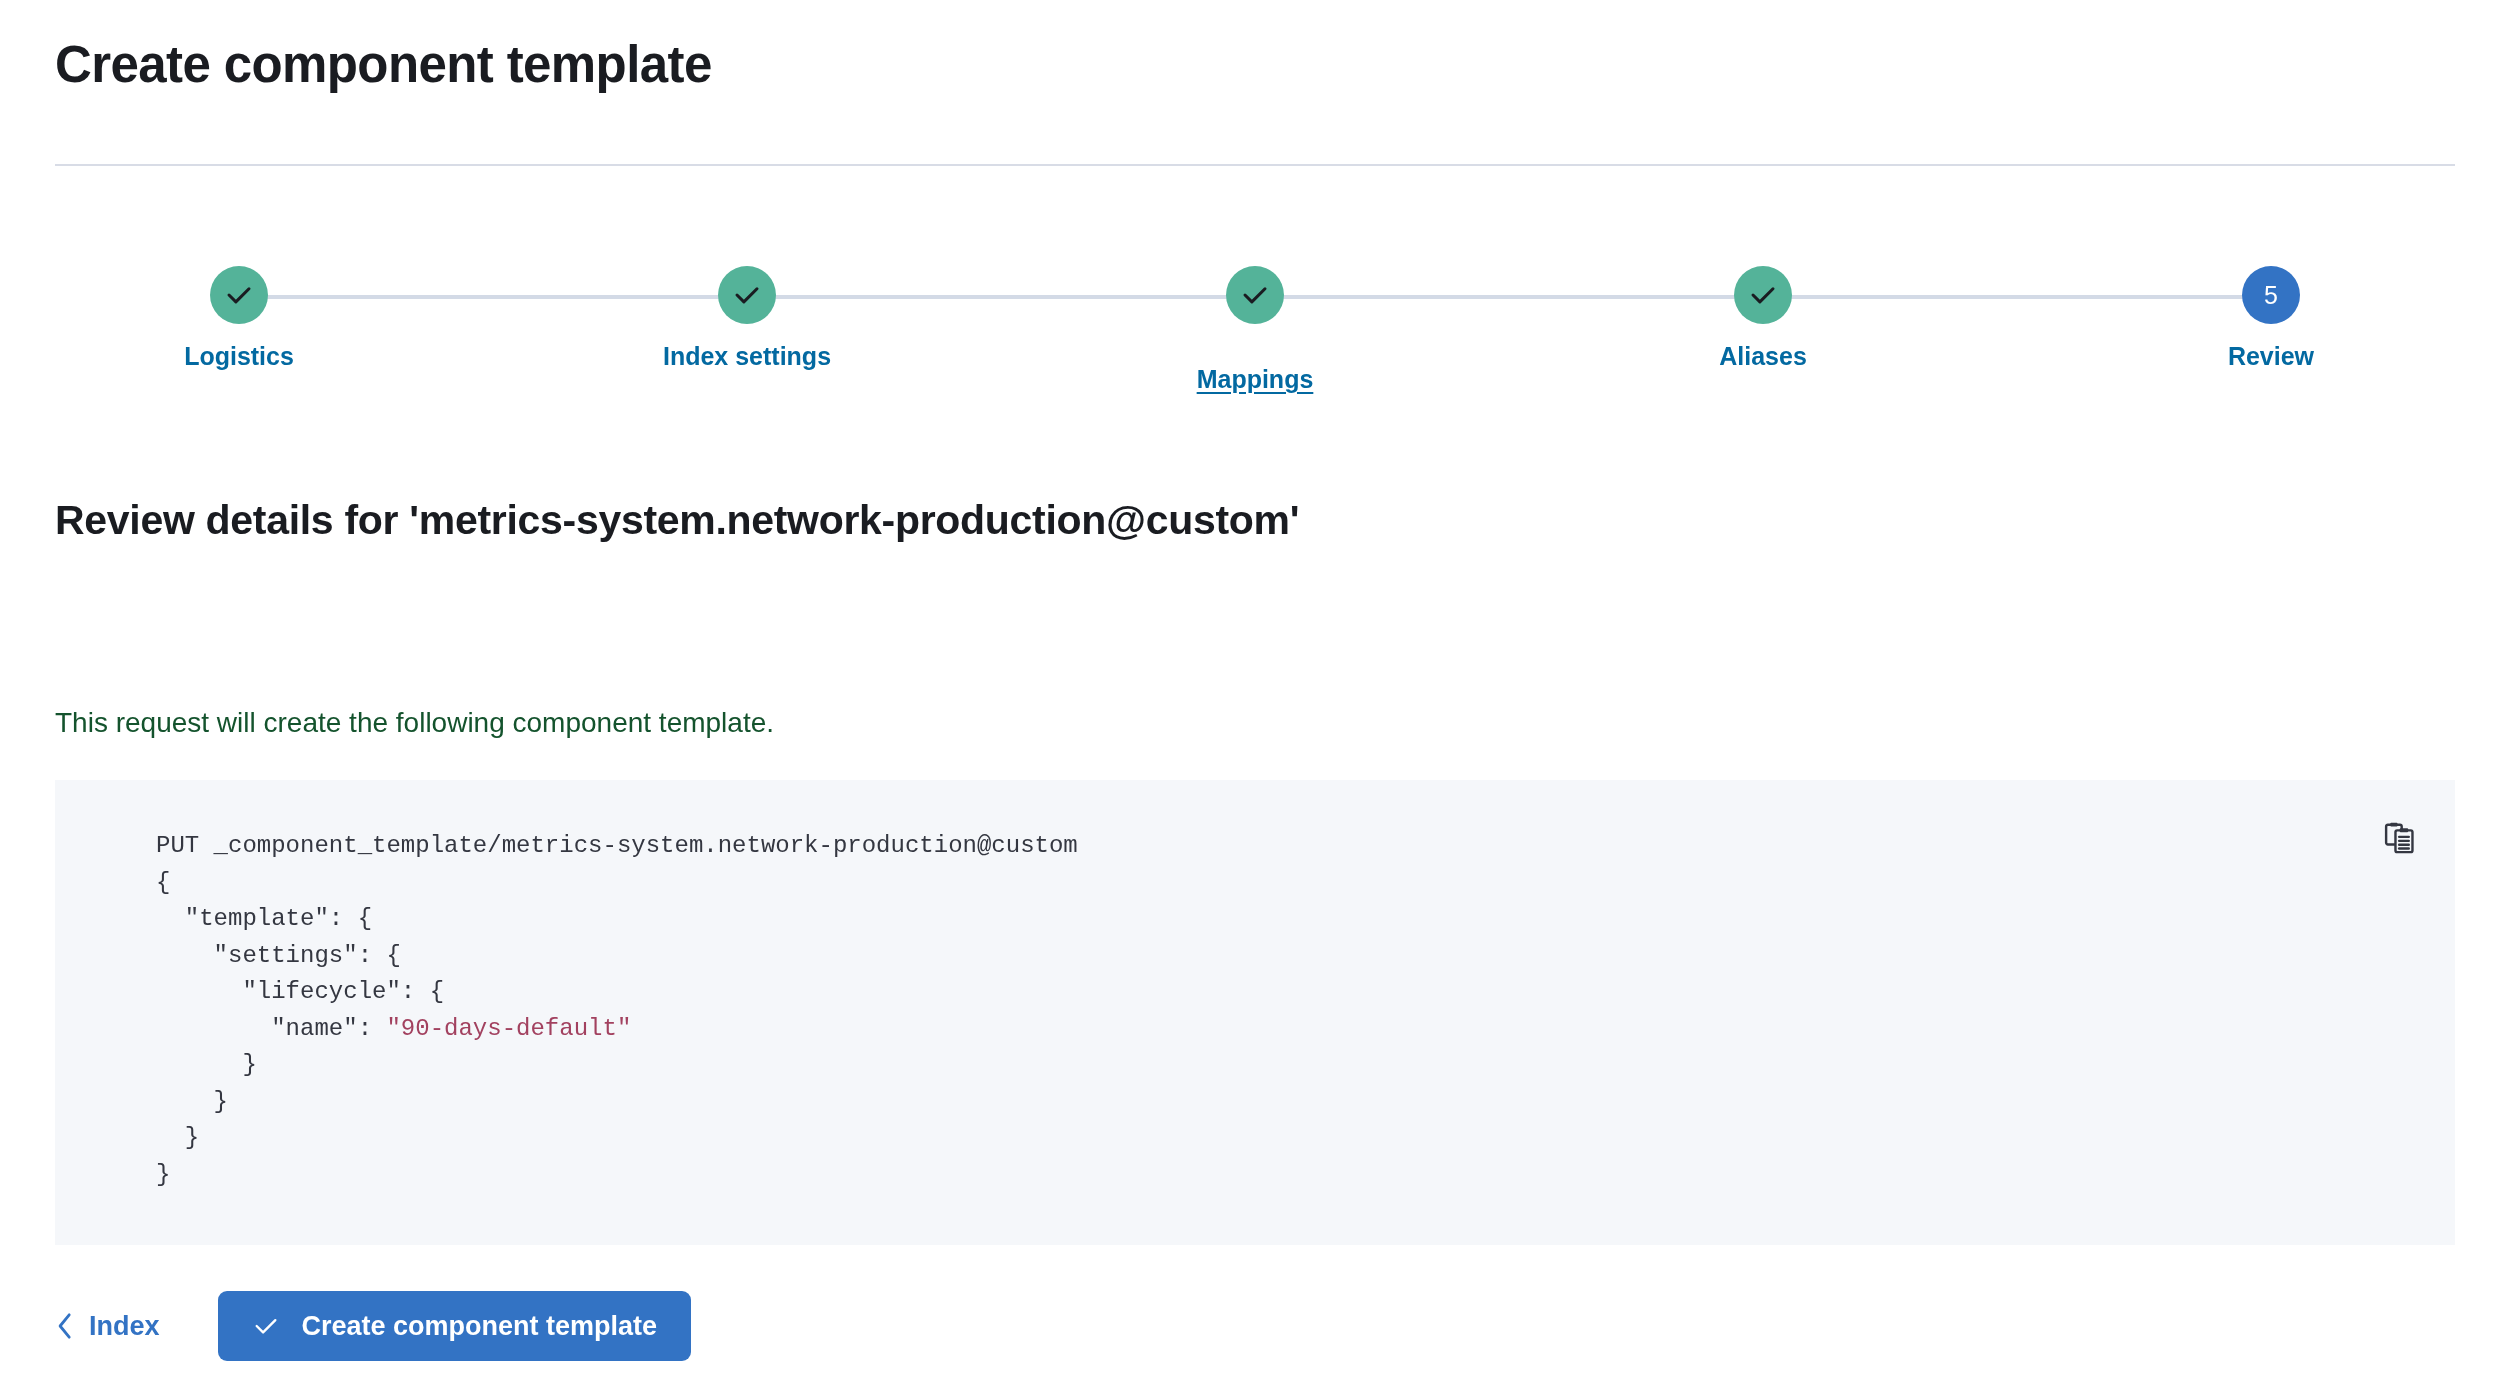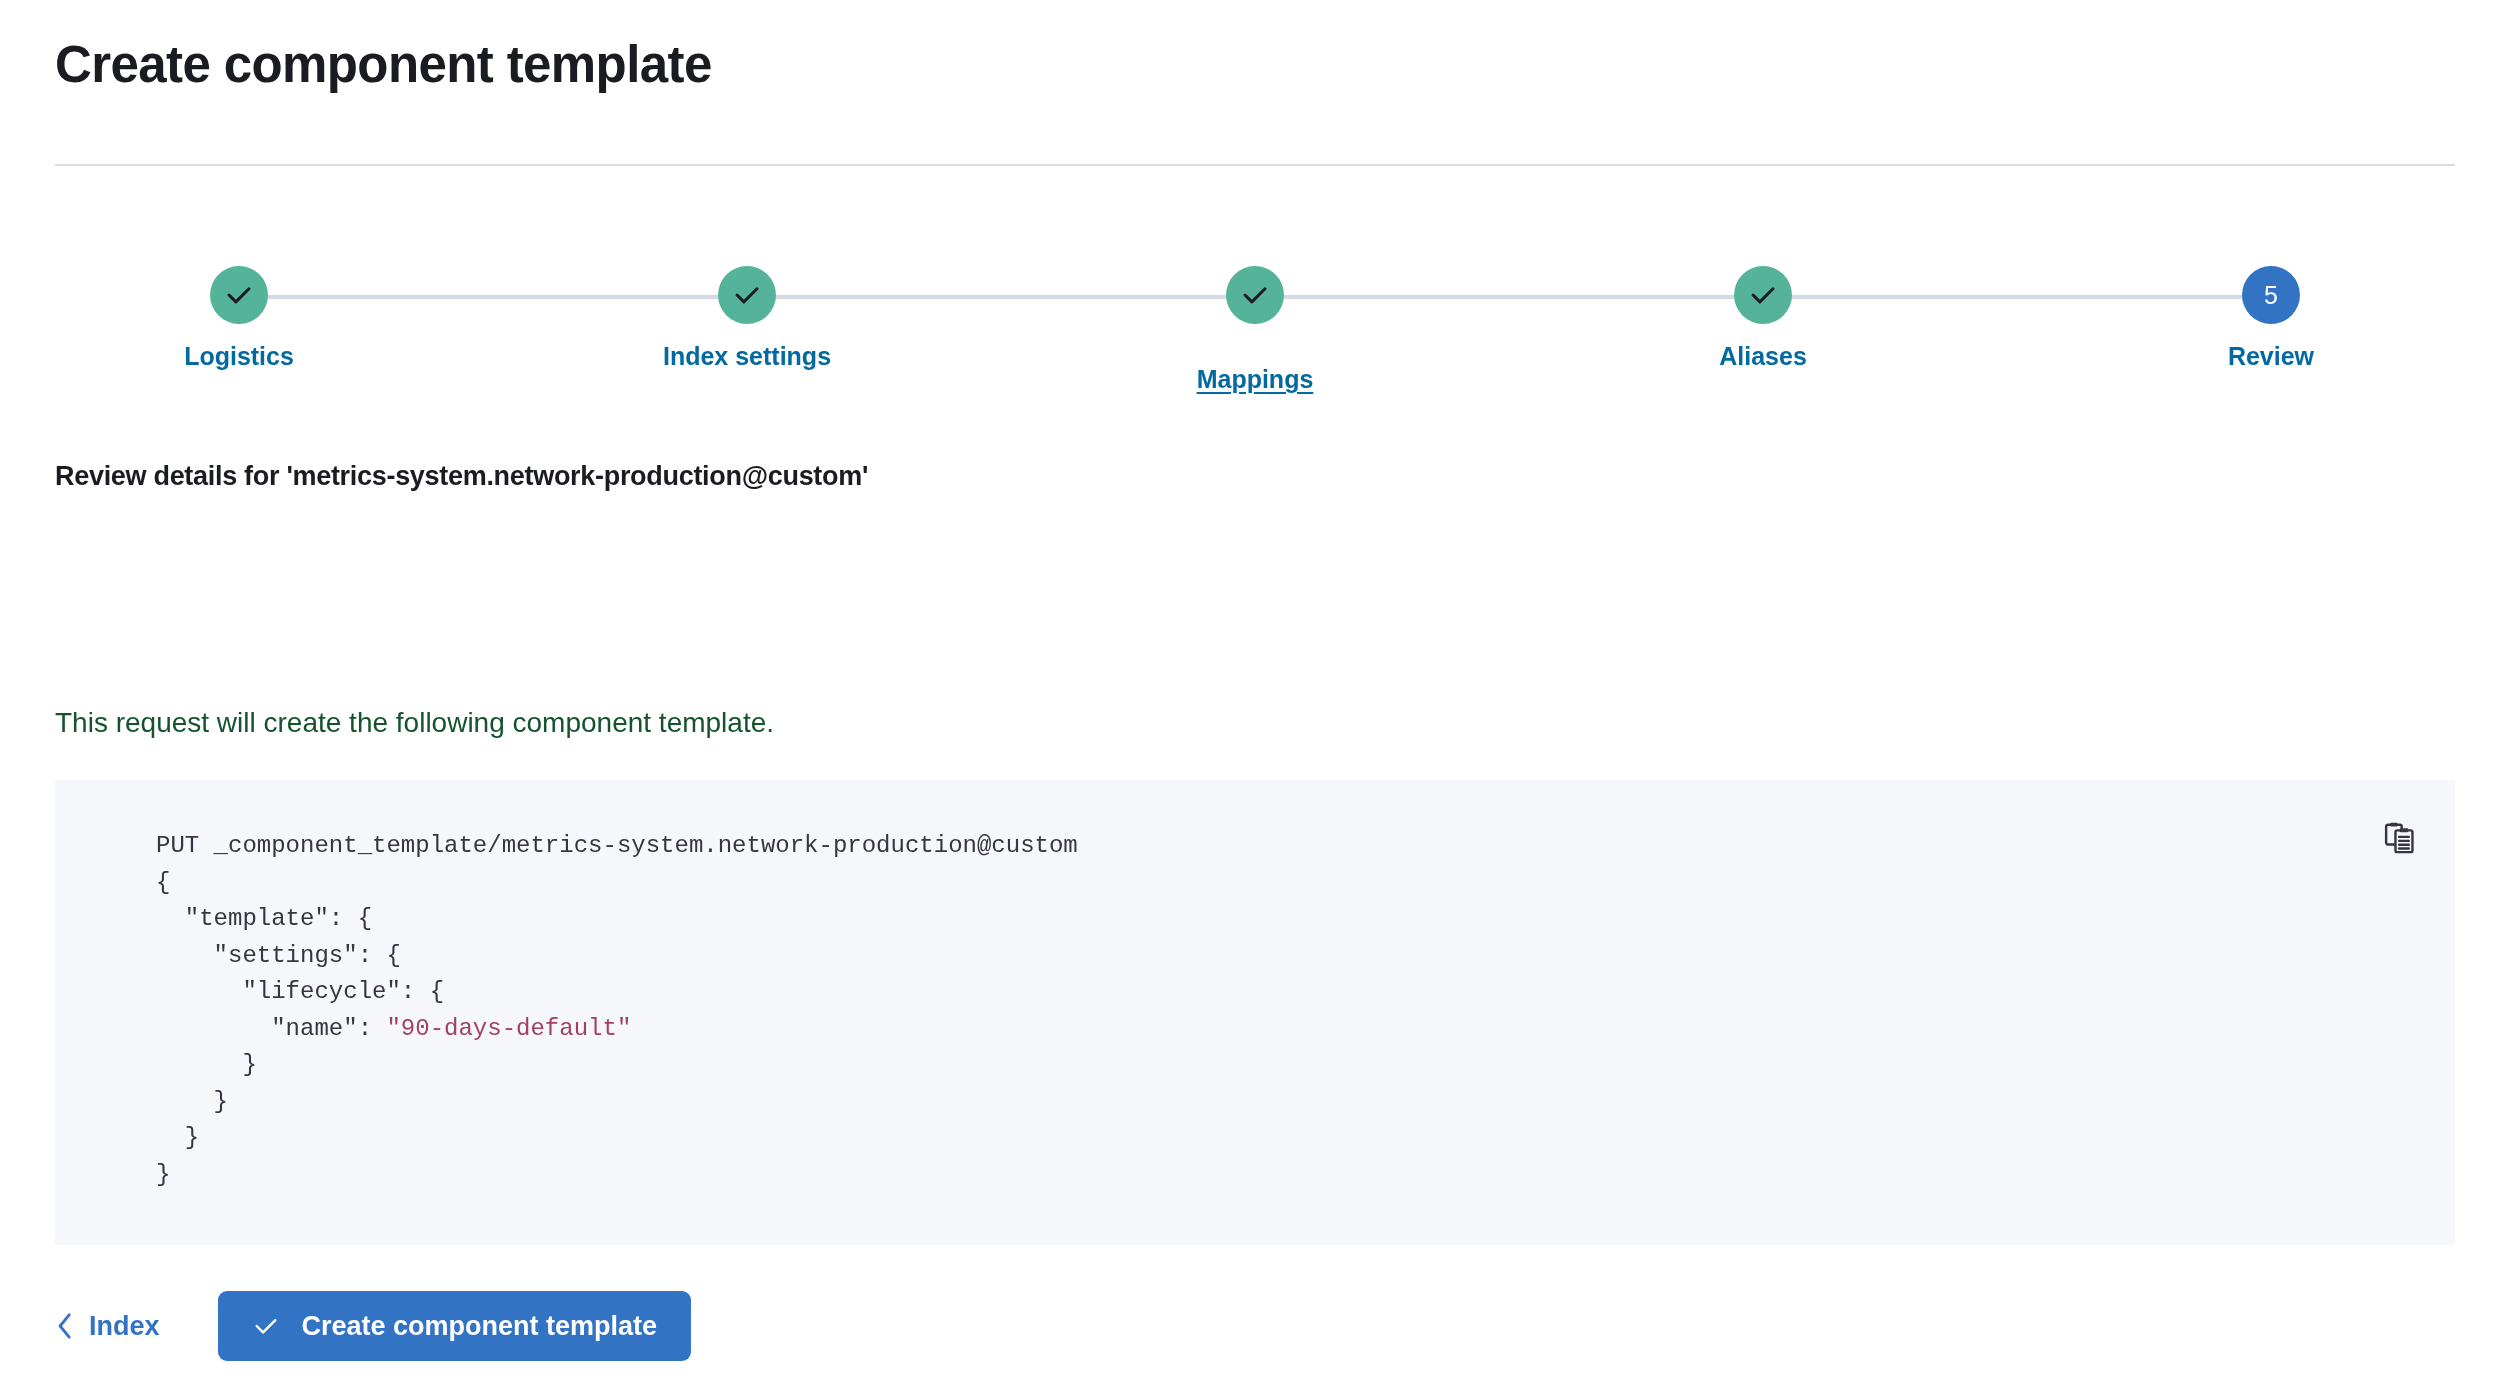--- a/index.html
+++ b/index.html
@@ -98,22 +98,22 @@
     text-underline-offset: 4px;
     text-decoration-thickness: 2px;
     cursor: pointer;
     margin-top: 40px;
   }
 
   
   .review-heading {
     position: absolute;
     left: 55px;
-    top: 452px;
-    font-size: 27px;
+    top: 496px;
+    font-size: 41px;
     line-height: 48px;
     font-weight: 700;
     letter-spacing: -0.3px;
     color: #1a1c21;
     white-space: nowrap;
   }
 
   
   .tabs {
     position: absolute;

